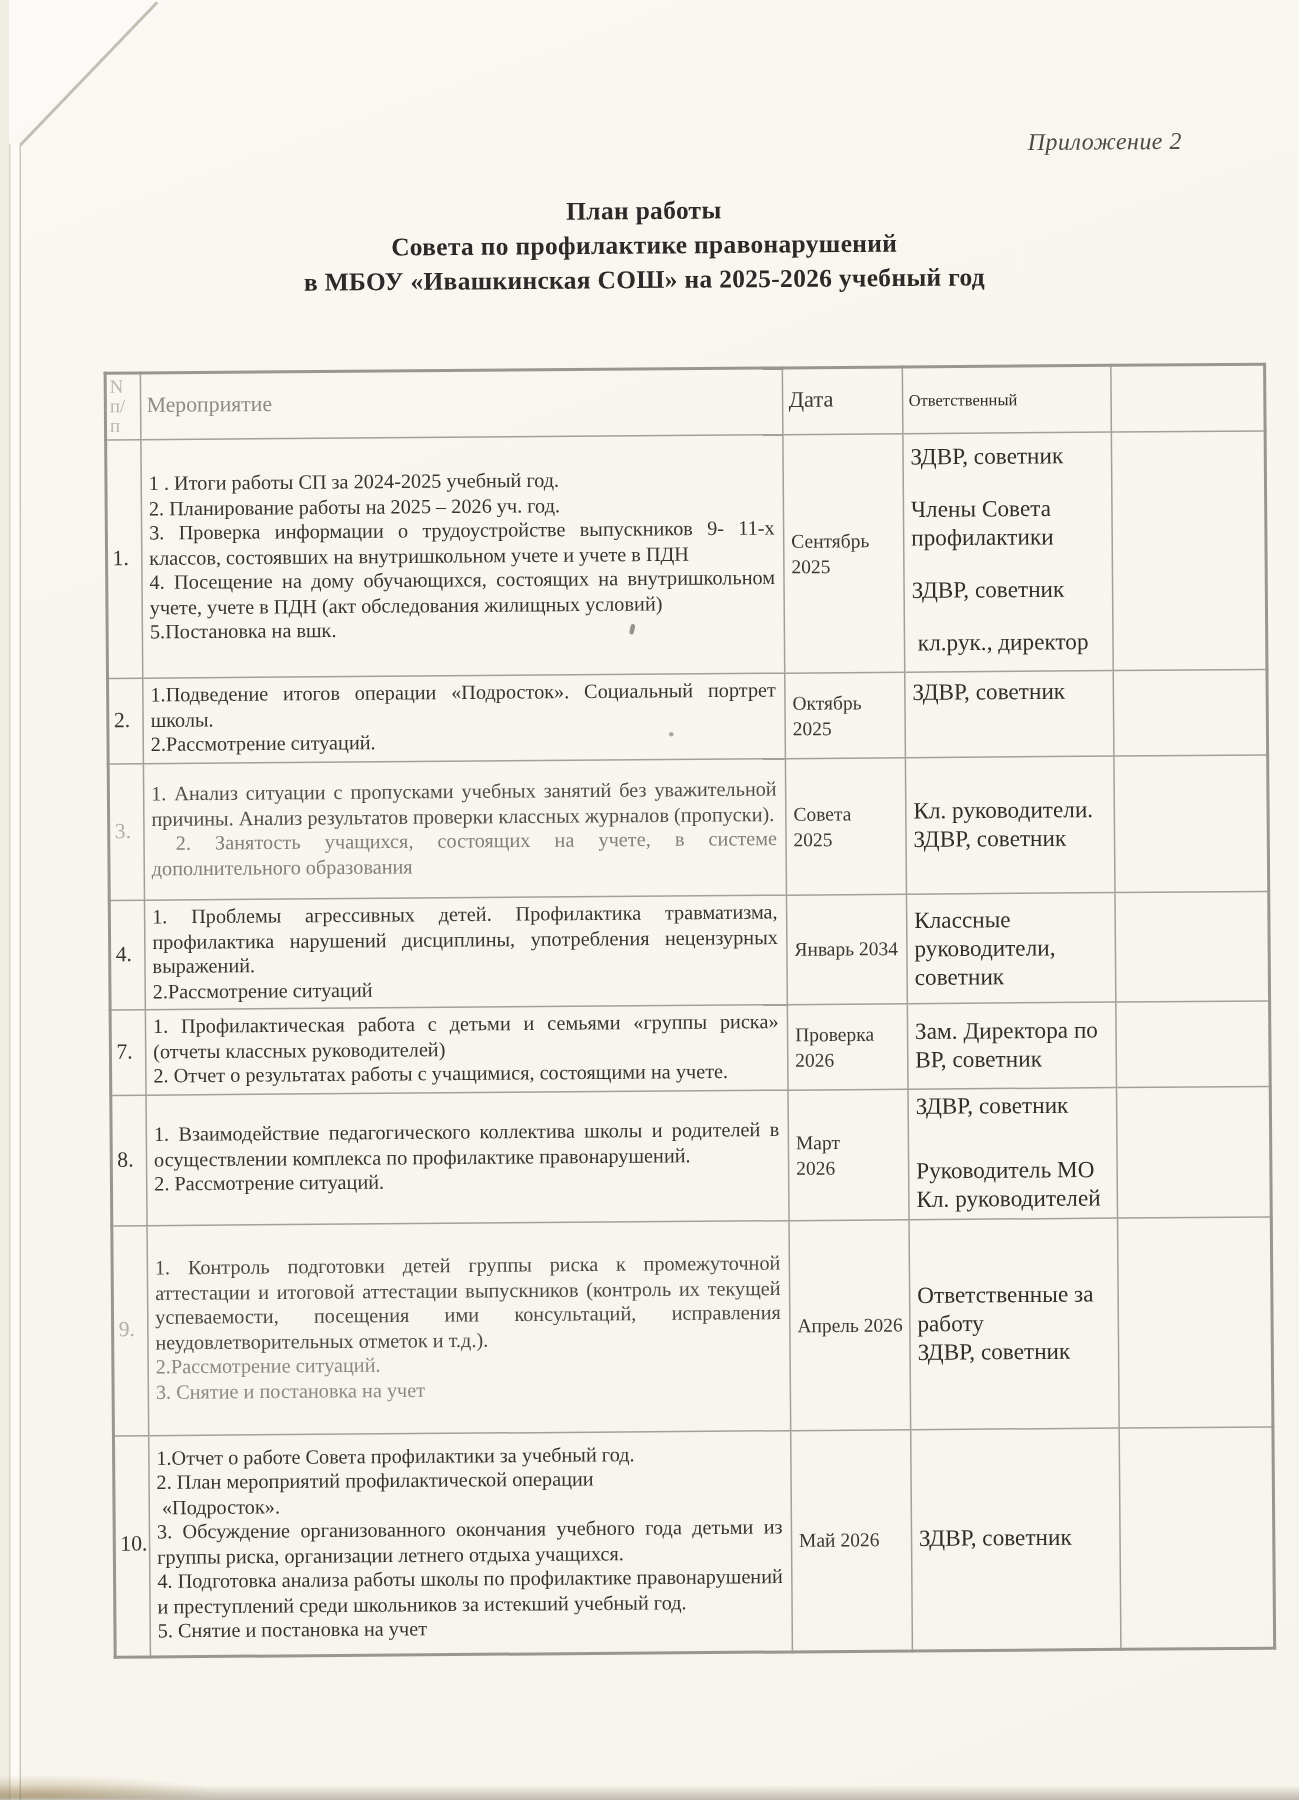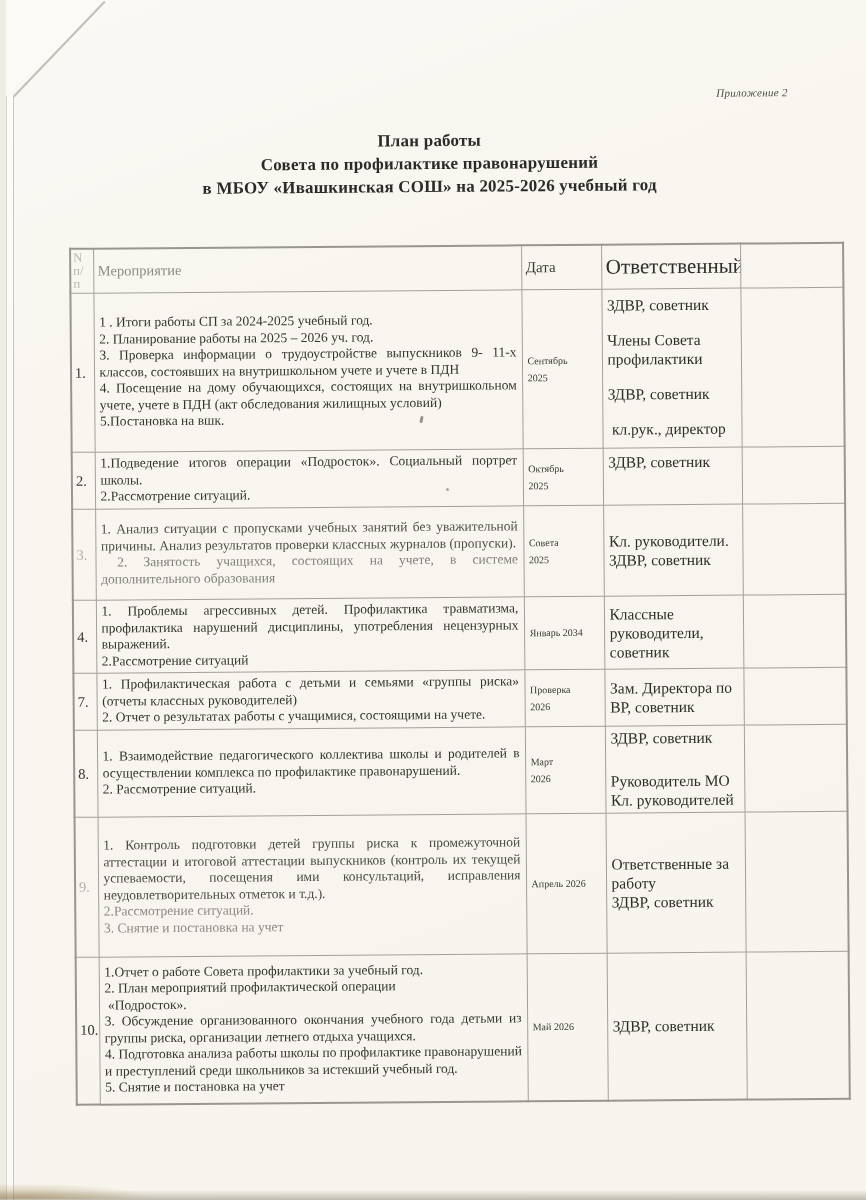--- a/index.html
+++ b/index.html
@@ -40,21 +40,21 @@
   }
   .speck-1 { position:absolute; left:420px; top:416px; width:3px; height:7px; background:#6d6b66; border-radius:2px; transform:rotate(12deg); opacity:.7; }
   .speck-2 { position:absolute; left:446px; top:488px; width:3px; height:3px; background:#8a8882; border-radius:50%; opacity:.7; }
 
   .content {
     position:absolute; left:0; top:0; width:866px; height:1200px;
     transform:rotate(-0.45deg); transform-origin:433px 620px;
   }
   .annotation {
     position:absolute; top:89px; right:74px;
-    font-style:italic; font-size:11px; color:#4c4a46; letter-spacing:.3px;text-align:center;
+    font-style:italic; font-size:16px; color:#4c4a46; letter-spacing:.3px;text-align:center;
   }
   .title-block {
     position:absolute; top:129px; left:0; width:866px;
     text-align:center; font-weight:bold; font-size:17px; line-height:23px;
     color:#2b2a28; letter-spacing:.2px;
   }
 
   table.plan-table {
     position:absolute; top:245px; left:72px; width:773px;
     border-collapse:collapse; table-layout:fixed;
@@ -63,27 +63,27 @@
   .plan-table th, .plan-table td {
     border:1px solid #a3a09a; overflow:hidden;
   }
   .plan-table th {
     font-weight:normal; text-align:left; vertical-align:middle; padding:2px 4px;
   }
   tr.header-row { height:32px; }
   .header-row .cell-num { color:#b7b5ae; font-size:12.5px; line-height:13px; padding-left:2px; }
   .header-row .cell-activities { color:#8d8b84; font-size:14.5px; }
   .header-row .cell-date { color:#3c3a37; font-size:15px;margin-top:12px; }
-  .header-row .cell-responsible { color:#2d2c29; font-size:21px; }
+  .header-row .cell-responsible { color:#2d2c29; font-size:11px; }
 
   td.cell-num { font-size:14.5px; color:#37352f; vertical-align:middle; padding:2px 1px 2px 3px; }
   td.cell-activities { padding:3px 5px; vertical-align:middle; color:#363430; }
   .act-line { font-size:13.5px; line-height:16.5px; text-align:justify; }
   td.cell-date { padding:2px 1px 2px 5px; vertical-align:middle; color:#3a3833; }
-  .date-line { font-size:10px; line-height:17.5px; white-space:nowrap; }
+  .date-line { font-size:13px; line-height:17.5px; white-space:nowrap; }
   td.cell-responsible { padding:3px 4px 3px 5px; vertical-align:middle; color:#302e2a; }
   .resp-para { font-size:15.5px; line-height:19px; }
 
   
   tr.row-0 { height:159px; }
   tr.row-1 { height:57px; }
   tr.row-2 { height:91px; }
   tr.row-3 { height:64px; }
   tr.row-4 { height:57px; }
   tr.row-5 { height:84px; }

